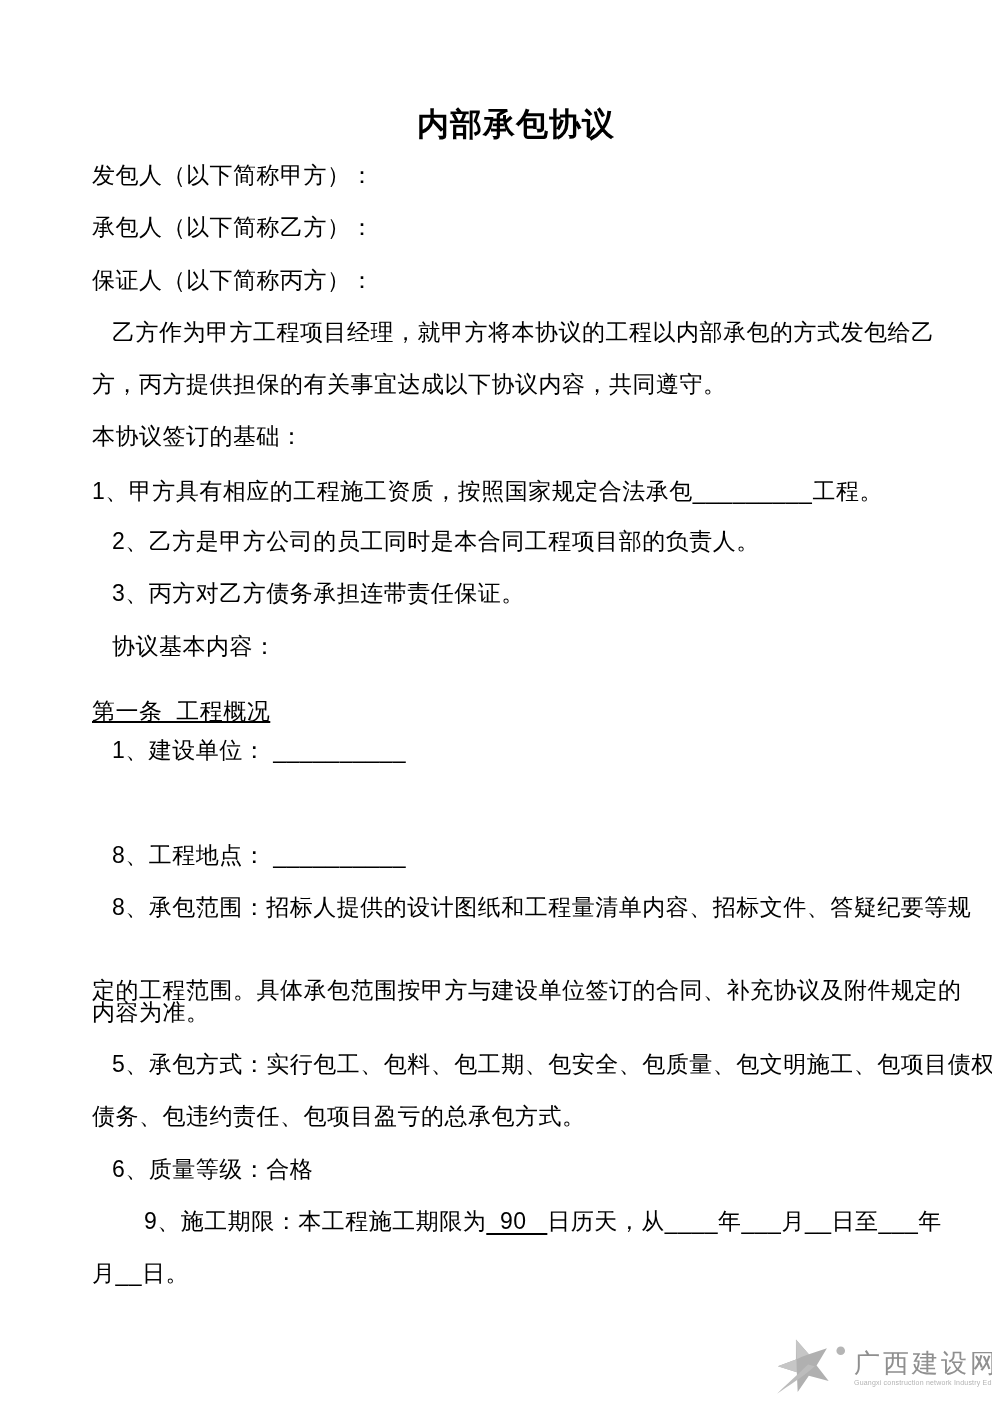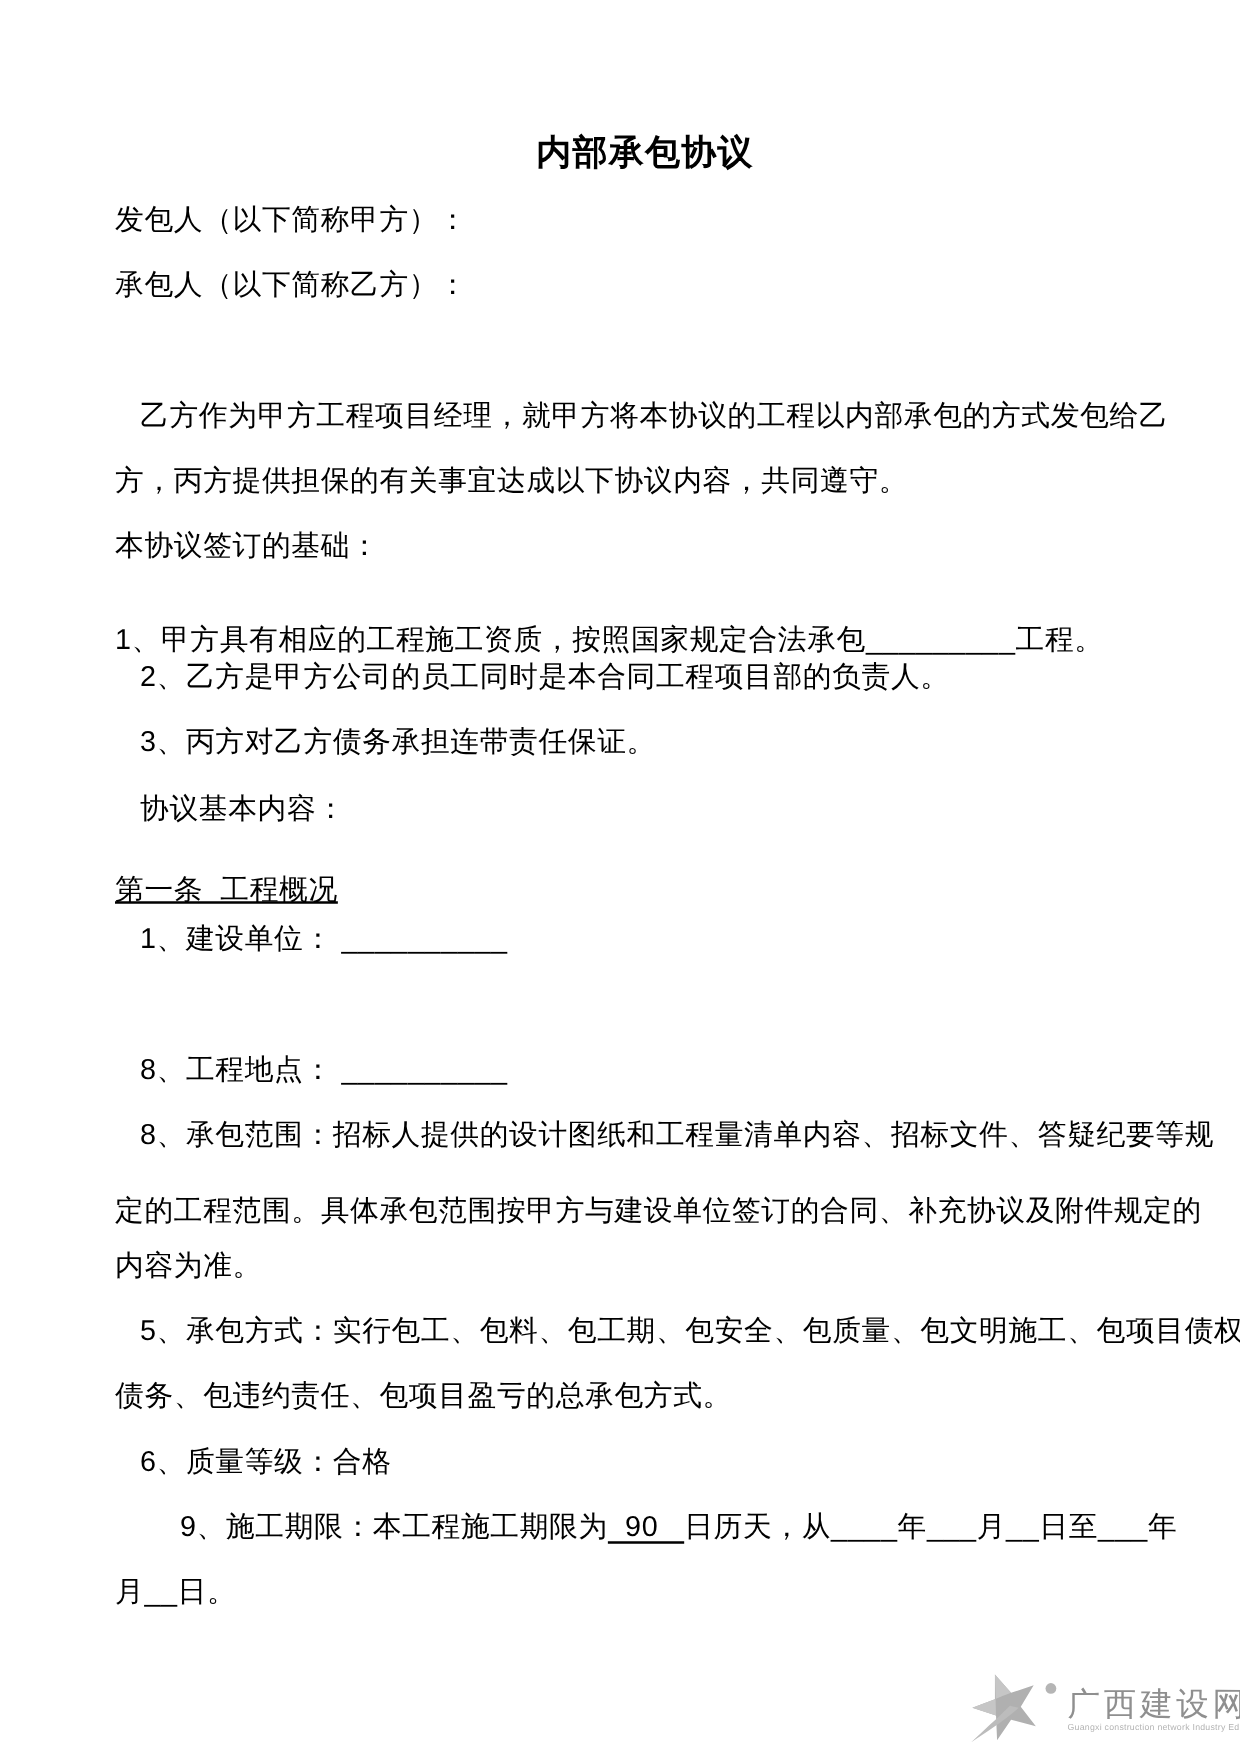--- a/index.html
+++ b/index.html
@@ -10,21 +10,21 @@
     color: #000000;
     position: relative;
     overflow: hidden;
   }
   .page { position: absolute; inset: 0; }
 
   .doc-title {
     position: absolute;
     left: 92px; right: 52px; top: 103px;
     text-align: center;
-    font-size: 28px;
+    font-size: 32px;
     font-weight: bold;
     letter-spacing: 1px;
     white-space: pre;
   }
 
   #doc-lines {
     position: absolute;
     left: 92px; top: 0;
     width: 848px; height: 1403px;
   }
@@ -70,32 +70,33 @@
 </head>
 <body>
 
 <div class="page">
 
   <div class="doc-title">内部承包协议</div>
 
   <div id="doc-lines">
       <div class="line ind-0" style="top: 148.9px;"><span>发包人（以下简称甲方）：</span></div>
       <div class="line ind-0" style="top: 201.2px;"><span>承包人（以下简称乙方）：</span></div>
+      <div class="line ind-0" style="top: 253.5px;"><span>保证人（以下简称丙方）：</span></div>
       <div class="line ind-1" style="top: 305.8px;"><span>乙方作为甲方工程项目经理，就甲方将本协议的工程以内部承包的方式发包给乙</span></div>
       <div class="line ind-0" style="top: 358.1px;"><span>方，丙方提供担保的有关事宜达成以下协议内容，共同遵守。</span></div>
       <div class="line ind-0" style="top: 410.4px;"><span>本协议签订的基础：</span></div>
-      <div class="line ind-0" style="top: 485px;"><span>1、甲方具有相应的工程施工资质，按照国家规定合法承包_________工程。</span></div>
+      <div class="line ind-0" style="top: 465px;"><span>1、甲方具有相应的工程施工资质，按照国家规定合法承包_________工程。</span></div>
       <div class="line ind-1" style="top: 515px;"><span>2、乙方是甲方公司的员工同时是本合同工程项目部的负责人。</span></div>
       <div class="line ind-1" style="top: 567.3px;"><span>3、丙方对乙方债务承担连带责任保证。</span></div>
       <div class="line ind-1" style="top: 619.6px;"><span>协议基本内容：</span></div>
       <div class="line ind-0" style="top: 685px; text-decoration: underline;"><span>第一条  工程概况</span></div>
       <div class="line ind-1" style="top: 724.2px;"><span>1、建设单位： __________</span></div>
       <div class="line ind-1" style="top: 828.8px;"><span>8、工程地点： __________</span></div>
       <div class="line ind-1" style="top: 881.1px;"><span>8、承包范围：招标人提供的设计图纸和工程量清单内容、招标文件、答疑纪要等规</span></div>
-      <div class="line ind-0" style="top: 942px;"><span>定的工程范围。具体承包范围按甲方与建设单位签订的合同、补充协议及附件规定的</span></div>
+      <div class="line ind-0" style="top: 964px;"><span>定的工程范围。具体承包范围按甲方与建设单位签订的合同、补充协议及附件规定的</span></div>
       <div class="line ind-0" style="top: 985.7px;"><span>内容为准。</span></div>
       <div class="line ind-1" style="top: 1038px;"><span>5、承包方式：实行包工、包料、包工期、包安全、包质量、包文明施工、包项目债权</span></div>
       <div class="line ind-0" style="top: 1090.3px;"><span>债务、包违约责任、包项目盈亏的总承包方式。</span></div>
       <div class="line ind-1" style="top: 1142.6px;"><span>6、质量等级：合格</span></div>
       <div class="line ind-2" style="top: 1194.9px;"><span>9、施工期限：本工程施工期限为</span><span class="u">&nbsp;&nbsp;90&nbsp;&nbsp;&nbsp;</span><span>日历天，从____年___月__日至___年</span></div>
       <div class="line ind-0" style="top: 1247.2px;"><span>月__日。</span></div>
     </div>
 
   <div class="watermark">
     <svg class="wm-star" viewBox="0 0 100 72" xmlns="http://www.w3.org/2000/svg">

